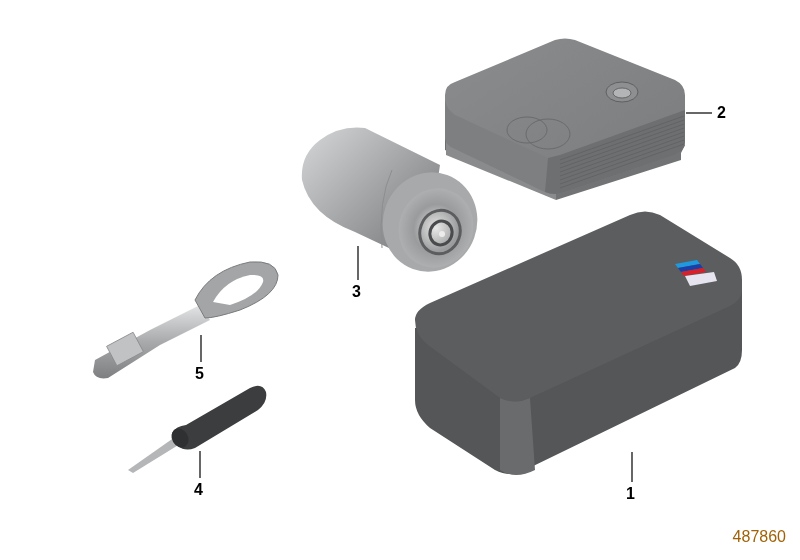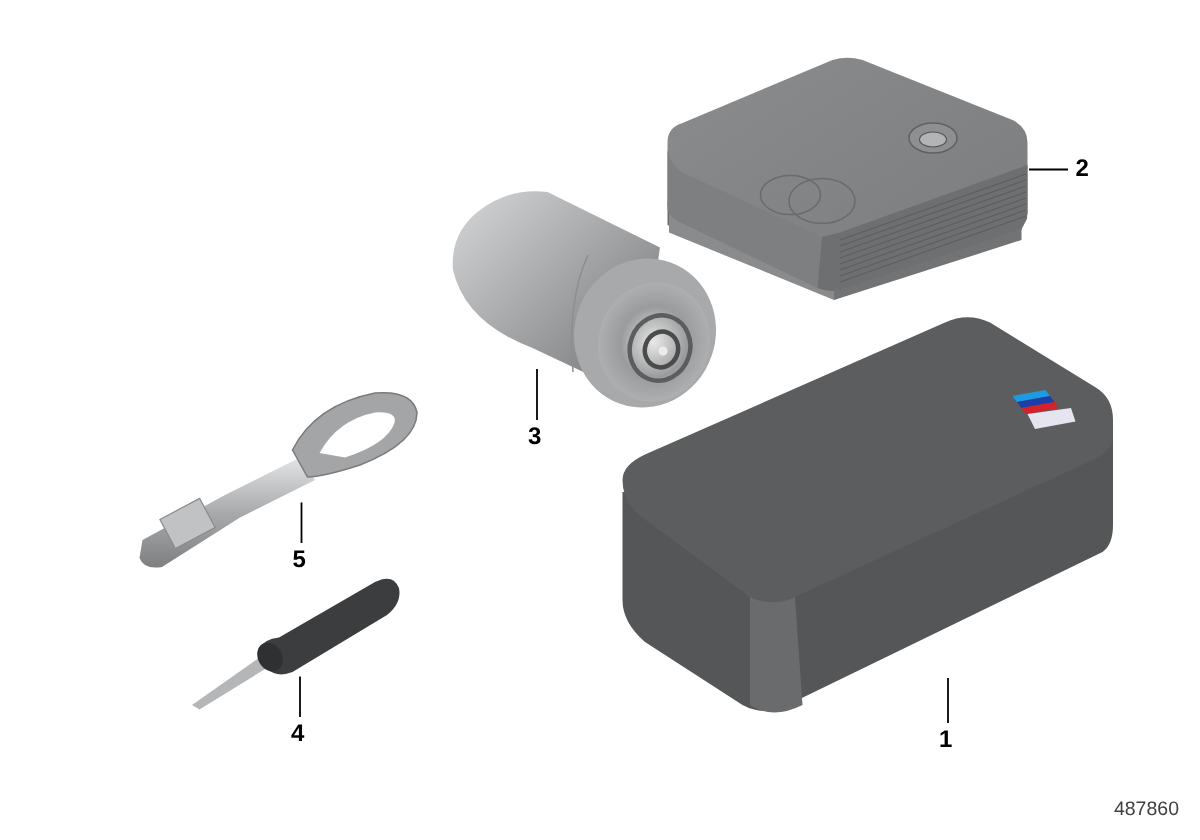--- a/index.html
+++ b/index.html
@@ -1,19 +1,19 @@
 <!DOCTYPE html>
 <html><head>
 <meta charset="utf-8">
 <style>
   html, body { margin: 0; padding: 0; background: #ffffff; }
   body { width: 800px; height: 560px; position: relative; overflow: hidden; font-family: "Liberation Sans", sans-serif; }
   #stage { position: absolute; left: 0; top: 0; width: 800px; height: 560px; }
   .callout { position: absolute; font-family: "Liberation Sans", sans-serif; font-weight: bold; font-size: 16px; color: #000; line-height: 1; }
-  .diagram-id { position: absolute; right: 14px; bottom: 14px; font-family: "Liberation Sans", sans-serif; font-size: 13px; color: #404040; }
+  .diagram-id { position: absolute; right: 14px; bottom: 14px; font-family: "Liberation Sans", sans-serif; font-size: 16px; color: #a16207; }
   svg { position: absolute; left: 0; top: 0; }
 </style>
 </head>
 <body>
 
 <div id="stage">
 <svg width="800" height="560" viewBox="0 0 800 560">
   <defs>
     <linearGradient id="canGrad" x1="0" y1="0" x2="1" y2="1">
       <stop offset="0" stop-color="#d6d7d8"></stop>

